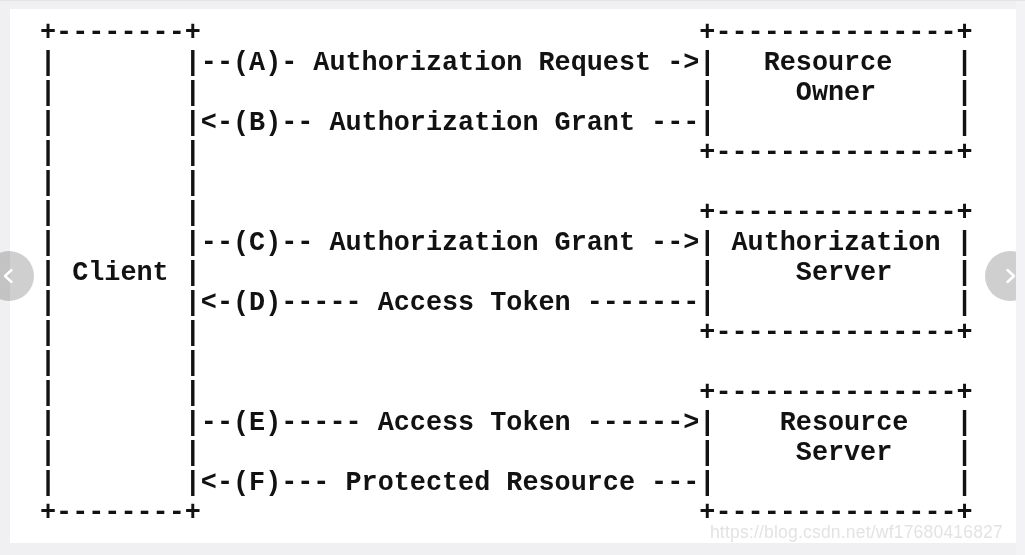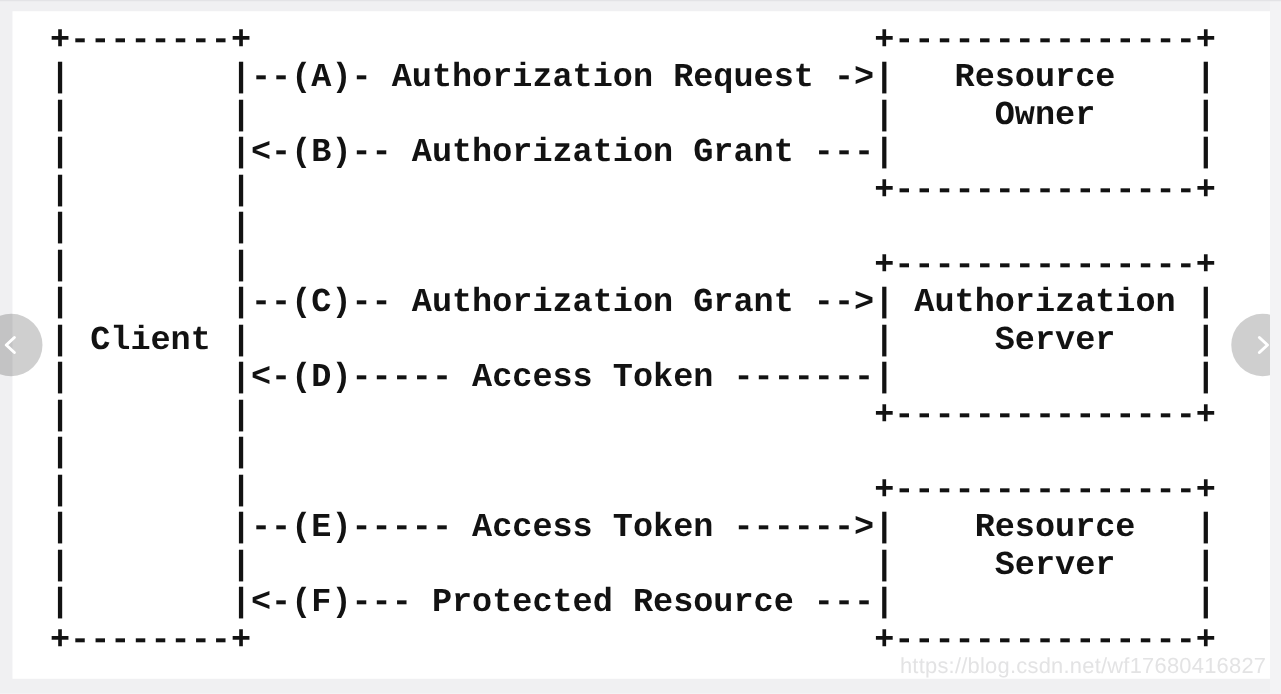--- a/index.html
+++ b/index.html
@@ -34,21 +34,21 @@
     font-family: "Liberation Mono", "DejaVu Sans Mono", monospace;
     font-weight: bold;
     font-size: 26.8px;
     line-height: 30px;
     letter-spacing: 0;
     color: #121212;
     white-space: pre;
   }
   .watermark {
     position: absolute;
-    right: 3px; bottom: 0px;
+    right: 13px; bottom: 0px;
     font-size: 17.5px;
     letter-spacing: 0.2px;
     color: #e3e3e4;
     white-space: nowrap;
     user-select: none;
   }
   .nav-btn {
     position: absolute;
     width: 50px; height: 50px;
     border-radius: 50%;

